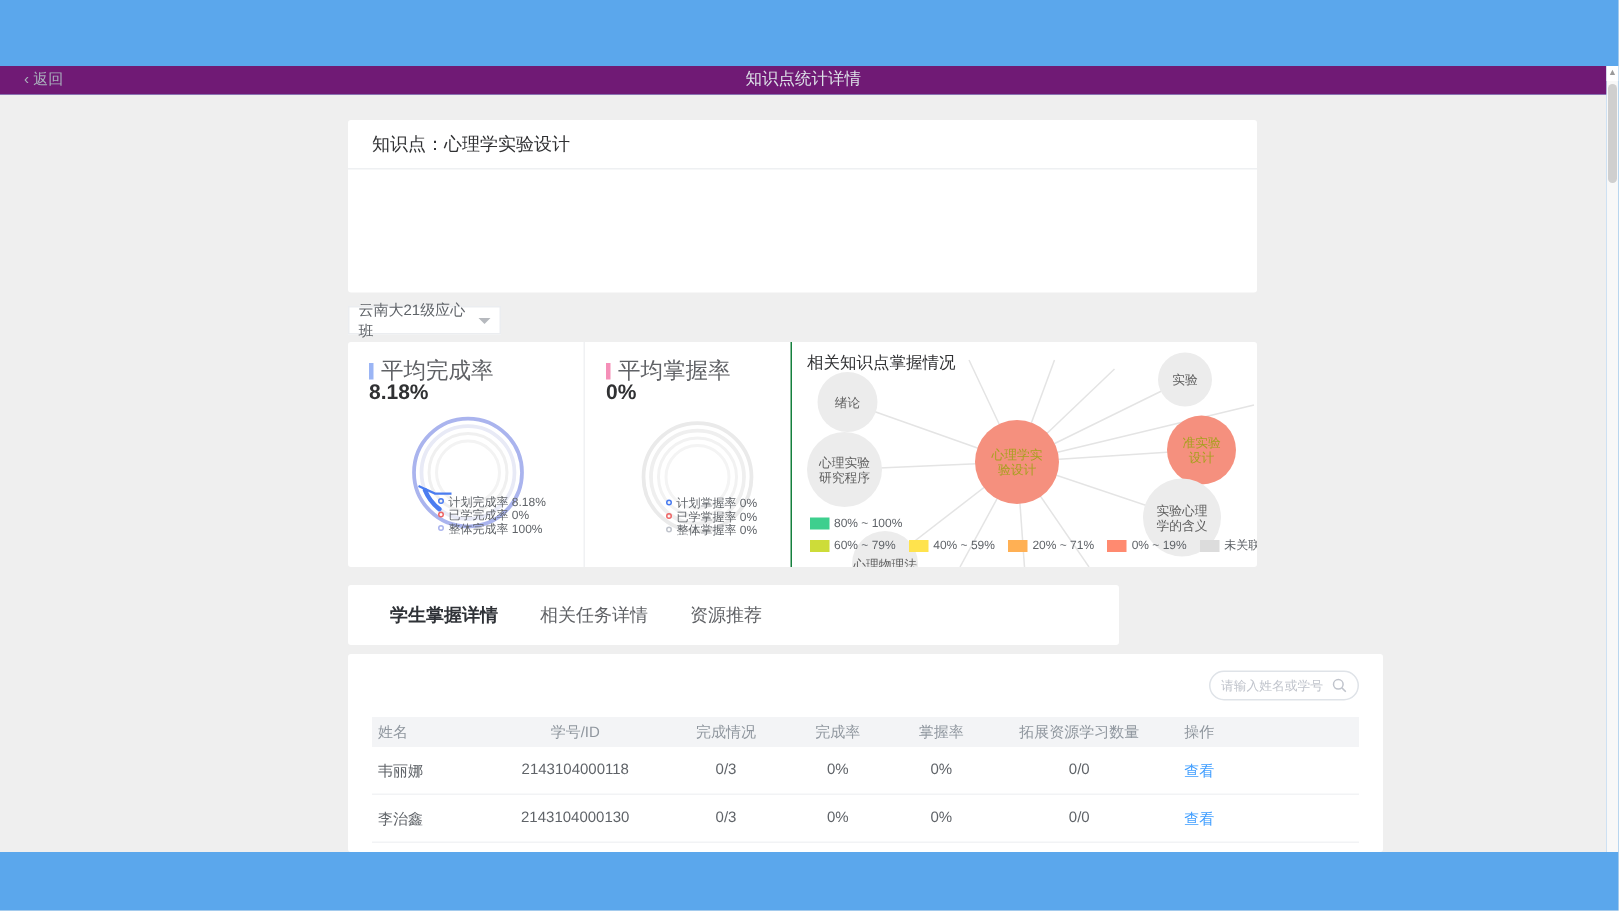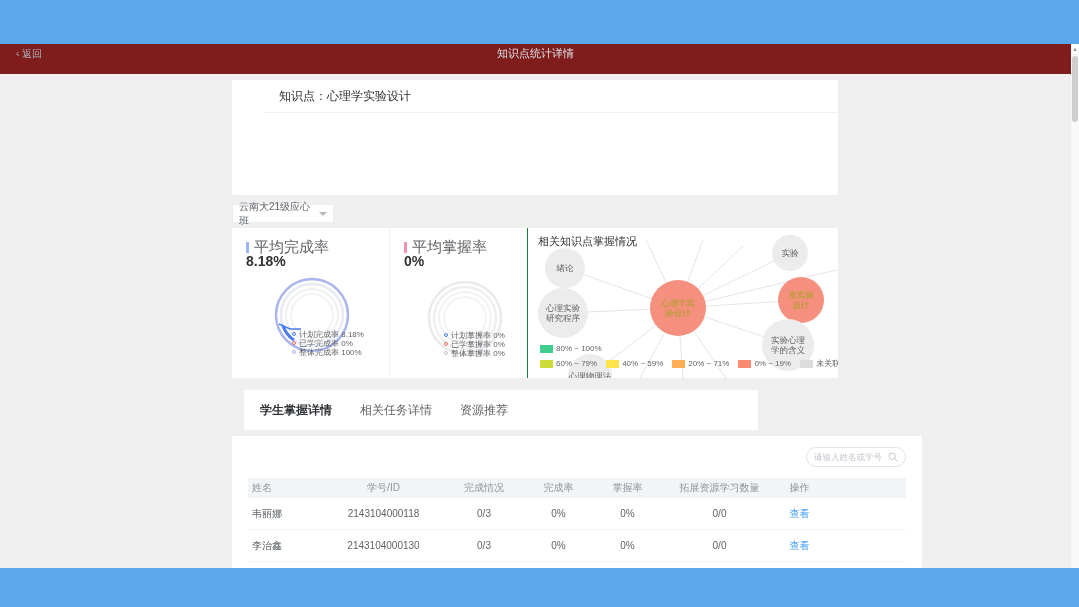--- a/index.html
+++ b/index.html
@@ -4,34 +4,34 @@
 <style>
   * { box-sizing: border-box; margin: 0; padding: 0; }
   html,body { width:1079px; height:607px; }
   body {
     position: relative;
     background: #5ba7ec;
     font-family: "Liberation Sans", sans-serif;
     overflow: hidden;
   }
   
-  #appbar { position:absolute; left:0; top:44px; width:1071px; height:30px; background:#7f1d1d; z-index:2; }
+  #appbar { position:absolute; left:0; top:44px; width:1071px; height:19px; background:#701a75; z-index:2; }
   #appbar .back { position:absolute; left:16px; top:0; height:19px; line-height:19px; font-size:10px; color:#aab2bd; cursor:pointer; }
   #appbar .title { position:absolute; left:0; width:100%; text-align:center; height:19px; line-height:19px; font-size:11px; color:#dde2e8; }
   
   #main { position:absolute; left:0; top:63px; width:1071px; height:505px; background:#efefef; z-index:1; }
   
   #scrollbar { position:absolute; left:1071px; top:44px; width:8px; height:524px; background:#f8f8f8; z-index:3; }
   #scrollbar .thumb { position:absolute; left:1px; top:12px; width:6px; height:66px; background:#cfcfcf; border-radius:3px; }
   #scrollbar .arrow { position:absolute; left:0; top:0; width:8px; height:10px; background:#ffffff; font-size:6px; color:#9a9a9a; text-align:center; line-height:10px; }
 
   .card { position:absolute; background:#fff; border-radius:2px; z-index:2; }
 
   
-  #card-kp { left:232px; top:80px; width:606px; height:115px;padding-left:31px; }
+  #card-kp { left:232px; top:80px; width:606px; height:115px; }
   .kp-title { height:33px; line-height:33px; padding-left:16px; font-size:12px; color:#303133; border-bottom:1px solid #eef0f2; }
   #kp-tabs { display:flex; gap:26px; padding:0 16px; height:34px; align-items:flex-end; }
   .kp-tab { font-size:12px; color:#606266; padding-bottom:7px; cursor:pointer; }
   .kp-tab.active { color:#409eff; border-bottom:2px solid #409eff; }
   .kp-empty { text-align:center; color:#9aa0a6; font-size:11px; margin-top:11px; }
 
   
   #class-select { position:absolute; left:232px; top:204px; width:102px; height:19px; background:#fff;
     border:1px solid #ebedf0; display:flex; align-items:center; font-size:10px; color:#5f6368;
     padding:0 6px; z-index:2; cursor:pointer; }
@@ -58,21 +58,21 @@
 
   #graph-title { position:absolute; left:10px; top:6px; font-size:11px; color:#303133; z-index:3; }
   #graph-svg { position:absolute; left:0; top:0; width:310px; height:150px; z-index:1; }
   .graph-legend-row { position:absolute; display:flex; gap:9px; font-size:8px; color:#5f6368; align-items:center; z-index:4; white-space:nowrap; }
   #graph-legend-row1 { left:12px; top:116px; }
   #graph-legend-row2 { left:12px; top:130px; }
   .gl-item { display:flex; align-items:center; gap:3px; }
   .gl-sw { width:13px; height:8px; display:inline-block; }
 
   
-  #card-tabs { left:232px; top:390px; width:514px; height:40px; display:flex; align-items:center; gap:28px; padding-left:16px;margin-left:12px; }
+  #card-tabs { left:232px; top:390px; width:514px; height:40px; display:flex; align-items:center; gap:28px; padding-left:28px; }
   .dtab { font-size:12px; color:#606266; cursor:pointer; }
   .dtab.active { color:#2f3237; font-weight:bold; }
 
   
   #card-table { left:232px; top:436px; width:690px; height:132px; overflow:hidden;text-decoration:underline; }
   #search-box { position:absolute; right:16px; top:11px; width:100px; height:20px; border:1px solid #dfe3e8;
     border-radius:10px; display:flex; align-items:center; padding:0 7px; gap:3px; background:#fff; }
   #search-box input { border:none; outline:none; flex:1; min-width:0; font-size:8.5px; color:#606266; font-family:"Liberation Sans",sans-serif; background:transparent; }
   #search-box input::placeholder { color:#c0c4cc; }
   #table { position:absolute; left:16px; right:16px; top:42px; }

